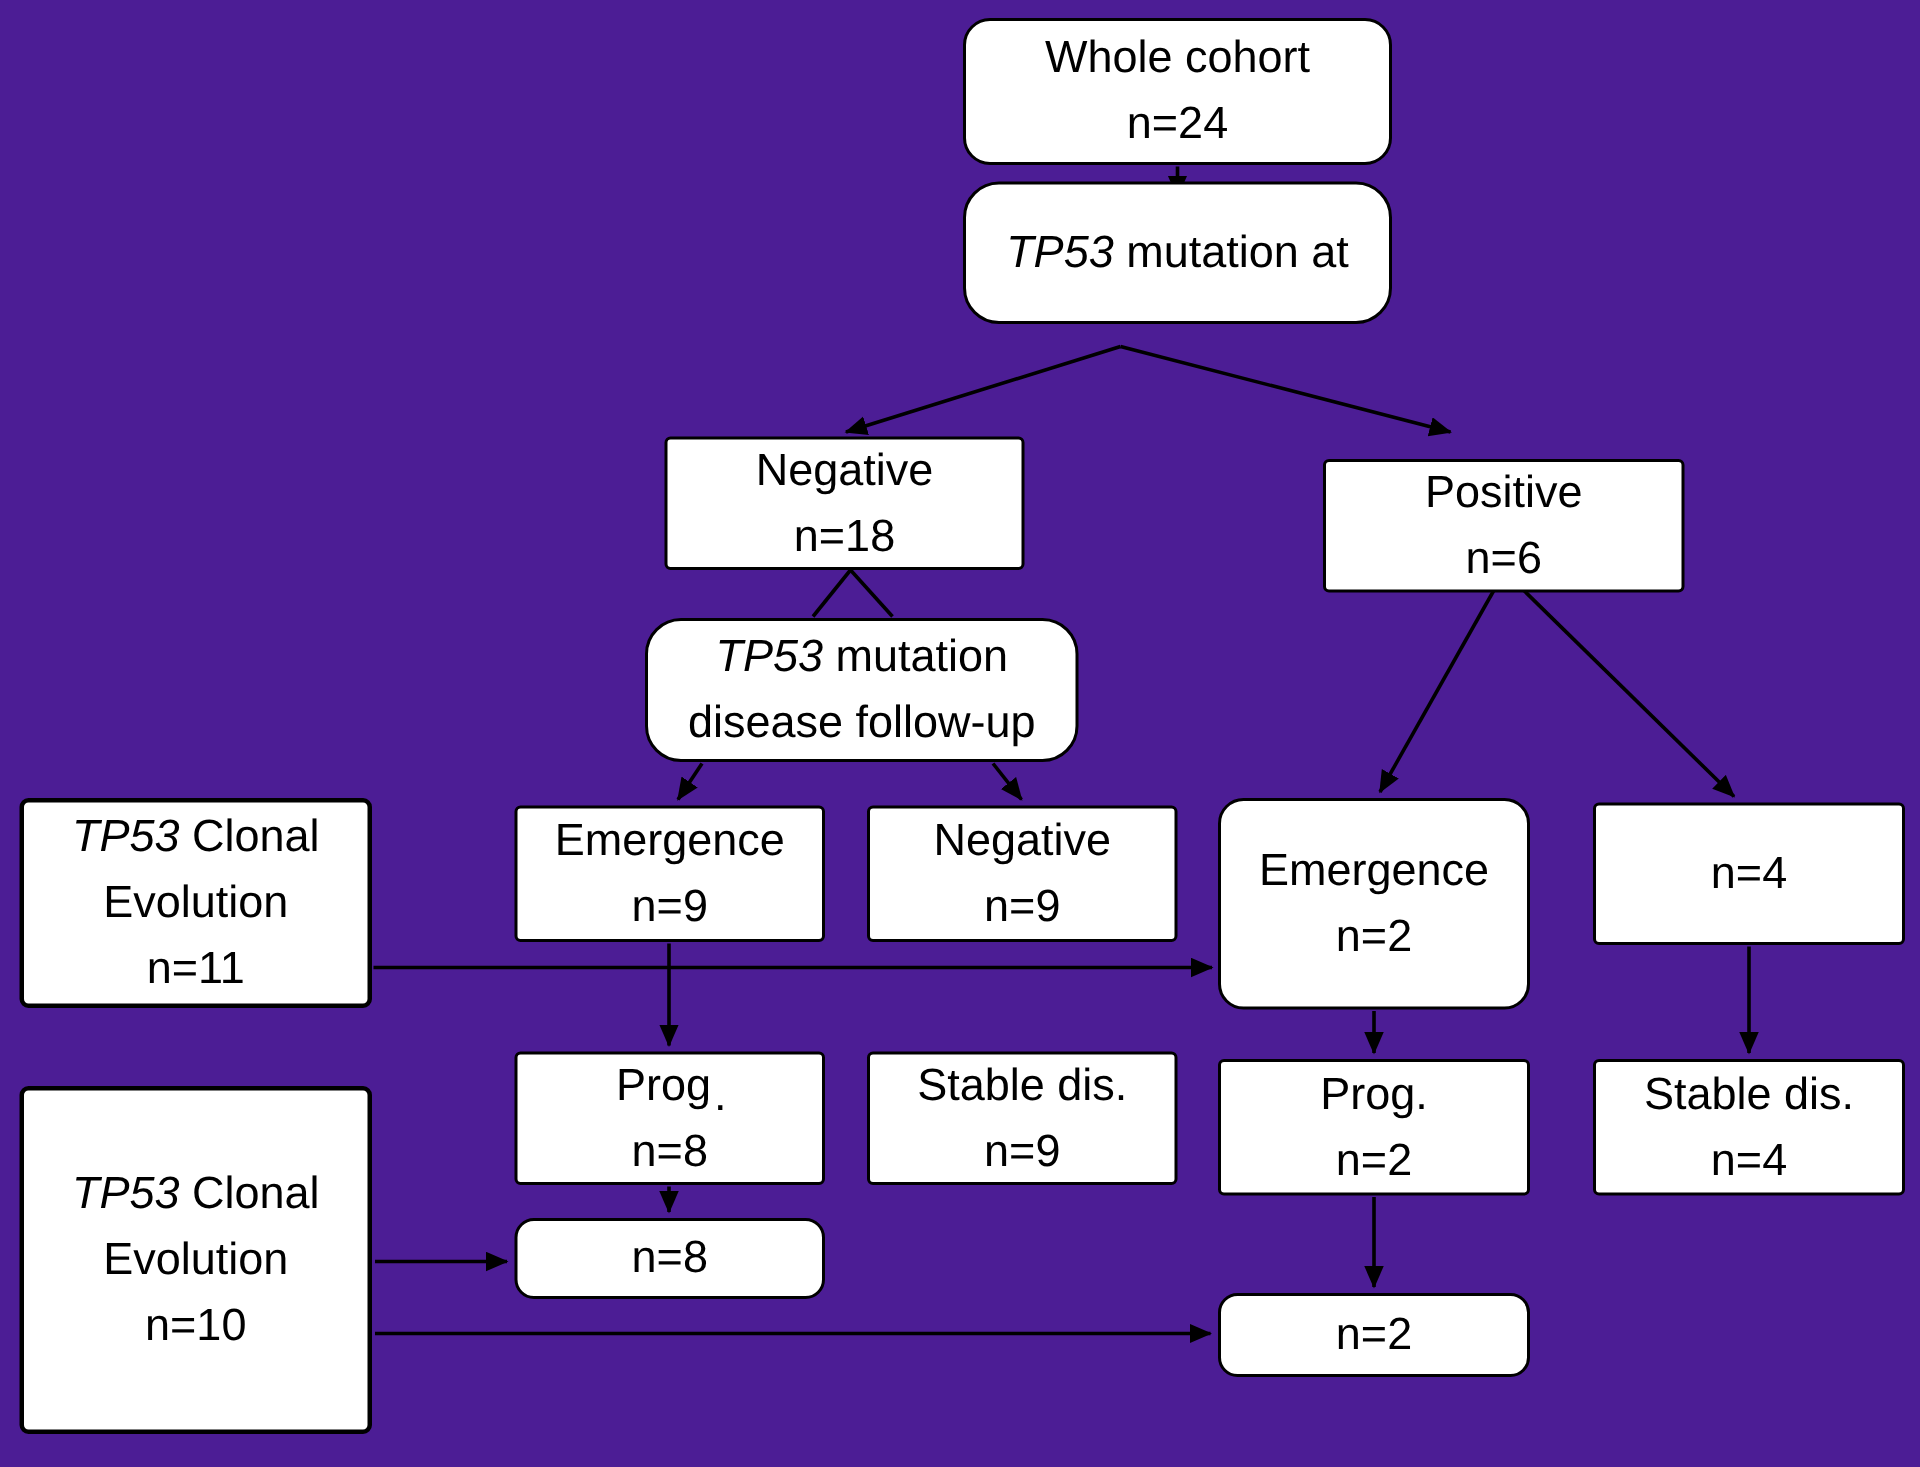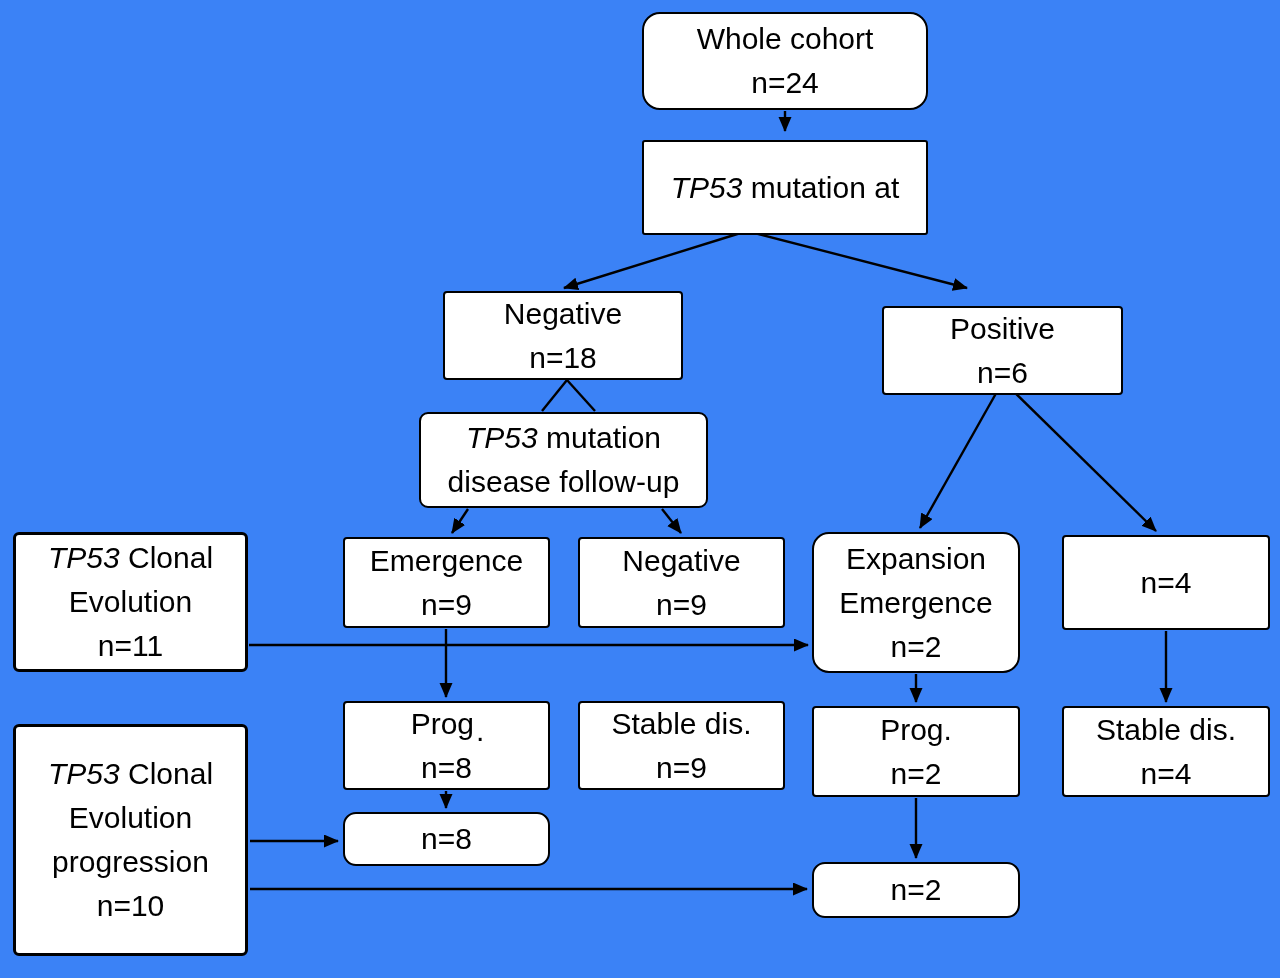--- a/index.html
+++ b/index.html
@@ -1,17 +1,17 @@
 <!DOCTYPE html>
 <html><head>
 <meta charset="utf-8">
 <style>
   html, body { margin:0; padding:0; background:#ffffff; }
   .canvas {
-    position:relative; width:1280px; height:978px; background:#3b82f6;
+    position:relative; width:1280px; height:978px; background:#4c1d95;
     font-family:"Liberation Sans", sans-serif; color:#000000;
     overflow:hidden;
   }
   svg.connectors { position:absolute; left:0; top:0; width:1280px; height:978px; }
   .node {
     position:absolute; box-sizing:border-box;
     border:2.5px solid #000000; border-radius:4px; background:#ffffff;
     display:flex; flex-direction:column; align-items:center; justify-content:center;
     text-align:center; font-size:30px; line-height:44px;
   }
@@ -48,35 +48,35 @@
     <line x1="916" y1="798" x2="916" y2="858" stroke="#000" stroke-width="2.4" marker-end="url(#ah)"></line>
     <line x1="250" y1="841" x2="338" y2="841" stroke="#000" stroke-width="2.4" marker-end="url(#ah)"></line>
     <line x1="250" y1="889" x2="807" y2="889" stroke="#000" stroke-width="2.4" marker-end="url(#ah)"></line>
   </svg>
 
   <div class="node" style="left:642px;top:12px;width:286px;height:98px;border-radius:18px">
     <div class="ln"><span>Whole cohort</span></div>
     <div class="ln"><span>n=24</span></div>
   </div>
 
-  <div class="node" style="left:642px;top:140px;width:286px;height:95px;border-radius:3px">
+  <div class="node" style="left:642px;top:121px;width:286px;height:95px;border-radius:24px">
     <div class="ln"><i>TP53</i><span> mutation at</span></div>
   </div>
 
   <div class="node" style="left:443px;top:291px;width:240px;height:89px">
     <div class="ln"><span>Negative</span></div>
     <div class="ln"><span>n=18</span></div>
   </div>
 
   <div class="node" style="left:882px;top:306px;width:241px;height:89px">
     <div class="ln"><span>Positive</span></div>
     <div class="ln"><span>n=6</span></div>
   </div>
 
-  <div class="node" style="left:419px;top:412px;width:289px;height:96px;border-radius:9px">
+  <div class="node" style="left:430px;top:412px;width:289px;height:96px;border-radius:24px">
     <div class="ln"><i>TP53</i><span> mutation</span></div>
     <div class="ln"><span>disease follow-up</span></div>
   </div>
 
   <div class="node big" style="left:13px;top:532px;width:235px;height:140px">
     <div class="ln"><i>TP53</i><span> Clonal</span></div>
     <div class="ln"><span>Evolution</span></div>
     <div class="ln"><span>n=11</span></div>
   </div>
 
@@ -84,21 +84,20 @@
     <div class="ln"><span>Emergence</span></div>
     <div class="ln"><span>n=9</span></div>
   </div>
 
   <div class="node" style="left:578px;top:537px;width:207px;height:91px">
     <div class="ln"><span>Negative</span></div>
     <div class="ln"><span>n=9</span></div>
   </div>
 
   <div class="node" style="left:812px;top:532px;width:208px;height:141px;border-radius:17px">
-    <div class="ln"><span>Expansion</span></div>
     <div class="ln"><span>Emergence</span></div>
     <div class="ln"><span>n=2</span></div>
   </div>
 
   <div class="node" style="left:1062px;top:535px;width:208px;height:95px">
     <div class="ln"><span>n=4</span></div>
   </div>
 
   <div class="node" style="left:343px;top:701px;width:207px;height:89px">
     <div class="ln"><span>Prog</span><span class="lowdot">.</span></div>
@@ -124,17 +123,16 @@
     <div class="ln"><span>n=8</span></div>
   </div>
 
   <div class="node" style="left:812px;top:862px;width:208px;height:56px;border-radius:13px">
     <div class="ln"><span>n=2</span></div>
   </div>
 
   <div class="node big" style="left:13px;top:724px;width:235px;height:232px">
     <div class="ln"><i>TP53</i><span> Clonal</span></div>
     <div class="ln"><span>Evolution</span></div>
-    <div class="ln"><span>progression</span></div>
     <div class="ln"><span>n=10</span></div>
   </div>
 
 </div>
 
 </body></html>

